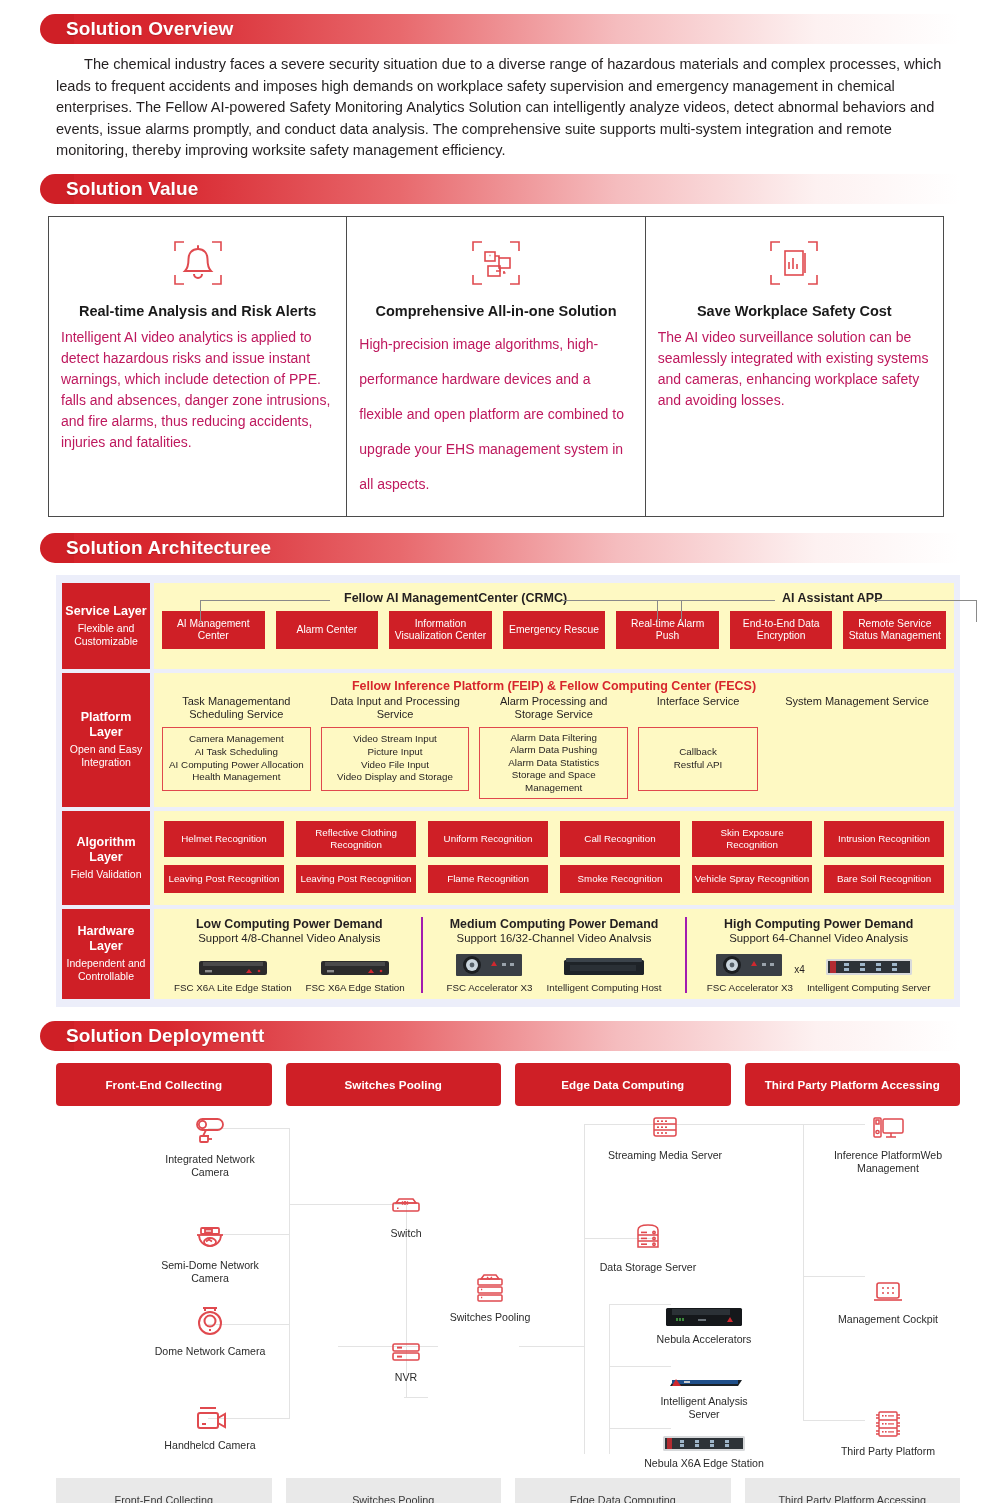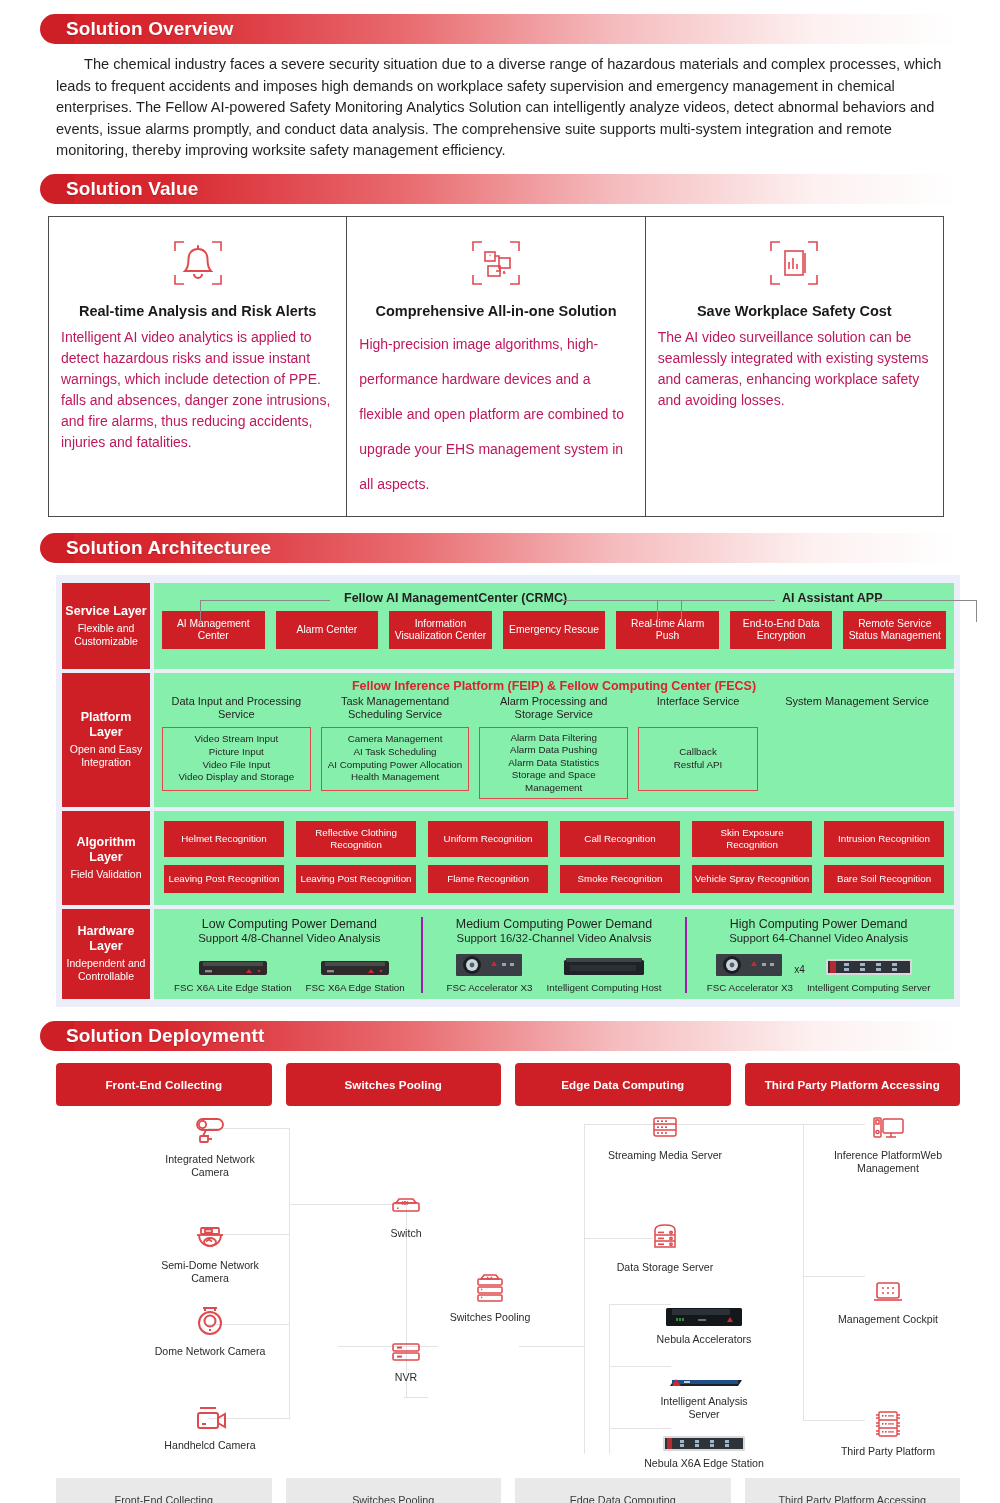--- a/index.html
+++ b/index.html
@@ -62,21 +62,21 @@
     display:flex; flex-direction:column; gap:4px;
   }
   .arch-row{ display:flex; align-items:stretch; gap:4px; }
   .arch-label{
     width:88px; flex:0 0 88px; background:#cf1f26; color:#fff;
     display:flex; flex-direction:column; align-items:center; justify-content:center;
     text-align:center; padding:4px 2px;
   }
   .arch-label .l1{ font-size:12.5px; font-weight:bold; line-height:15px; }
   .arch-label .l2{ font-size:10.5px; line-height:13px; margin-top:3px; }
-  .arch-body{ flex:1; background:#86efac; position:relative; padding:6px 8px 8px; }
+  .arch-body{ flex:1; background:#fef9c3; position:relative; padding:6px 8px 8px; }
 
   
   .svc-top{ position:relative; height:22px; }
   .svc-group-title{ position:absolute; font-size:12.5px; font-weight:bold; top:2px; }
   .svc-boxes{ display:flex; gap:11px; }
   .svc-box{
     flex:1; background:#cf1f26; color:#fff; text-align:center;
     font-size:10.3px; line-height:12.4px; padding:7px 2px; min-height:32px;
     display:flex; align-items:center; justify-content:center;
   }
@@ -100,21 +100,21 @@
   .alg-box{
     background:#cf1f26; color:#fff; text-align:center;
     font-size:9.8px; line-height:11.6px; padding:6px 2px; min-height:28px;
     display:flex; align-items:center; justify-content:center;
   }
 
   
   .hw-cols{ display:flex; }
   .hw-col{ flex:1; padding:0 6px; position:relative; }
   .hw-col + .hw-col{ border-left:2px solid #a21caf; }
-  .hw-t1{ text-align:center; font-size:12.4px; font-weight:normal; }
+  .hw-t1{ text-align:center; font-size:12.4px; font-weight:bold; }
   .hw-t2{ text-align:center; font-size:11.4px; margin-top:1px; }
   .hw-items{ display:flex; justify-content:center; gap:14px; margin-top:5px; }
   .hw-item{ text-align:center; }
   .hw-cap{ font-size:9.8px; margin-top:3px; line-height:11px; }
   .hw-pic{ height:30px; display:flex; align-items:flex-end; justify-content:center; position:relative;}
   .x4{ font-size:10px; position:absolute; right:-12px; bottom:4px; }
 
   
   .dep-tabs{ margin:12px 40px 0 56px; display:flex; gap:14px; }
   .dep-tab{
@@ -237,38 +237,38 @@
 
   <div class="arch-row">
     <div class="arch-label">
       <div class="l1">Platform Layer</div>
       <div class="l2">Open and Easy Integration</div>
     </div>
     <div class="arch-body">
       <div class="plat-title">Fellow Inference Platform (FEIP) &amp; Fellow Computing Center (FECS)</div>
       <div class="plat-cols">
         <div class="plat-col">
+          <div class="plat-h">Task Managementand Scheduling Service</div>
+          <div class="plat-box">
+            <div>
+              <div>Camera Management</div>
+              <div>AI Task Scheduling</div>
+              <div>AI Computing Power Allocation</div>
+              <div>Health Management</div>
+            </div>
+          </div>
+        </div>
+        <div class="plat-col">
           <div class="plat-h">Data Input and Processing Service</div>
           <div class="plat-box">
             <div>
               <div>Video Stream Input</div>
               <div>Picture Input</div>
               <div>Video File Input</div>
               <div>Video Display and Storage</div>
-            </div>
-          </div>
-        </div>
-        <div class="plat-col">
-          <div class="plat-h">Task Managementand Scheduling Service</div>
-          <div class="plat-box">
-            <div>
-              <div>Camera Management</div>
-              <div>AI Task Scheduling</div>
-              <div>AI Computing Power Allocation</div>
-              <div>Health Management</div>
             </div>
           </div>
         </div>
         <div class="plat-col">
           <div class="plat-h">Alarm Processing and Storage Service</div>
           <div class="plat-box">
             <div>
               <div>Alarm Data Filtering</div>
               <div>Alarm Data Pushing</div>
               <div>Alarm Data Statistics</div>
@@ -600,21 +600,21 @@
               <rect x="15" y="18.2" width="2" height="1.6"></rect>
               <rect x="19" y="18.2" width="2" height="1.6"></rect>
               <rect x="23" y="18.2" width="2" height="1.6"></rect>
             </g>
           </g>
         </svg>
     </div>
     <div class="lb">Streaming Media Server</div>
   </div>
 
-  <div class="node" style="left:549px;top:112px;text-align:center;">
+  <div class="node" style="left:532px;top:112px;text-align:center;">
     <div class="ic">
       <svg width="46" height="36" viewBox="0 0 46 36">
           <g fill="none" stroke="#e04a4f" stroke-width="1.5">
             <path d="M13 8c0-3 2-5 10-5s10 2 10 5v17H13z"></path>
             <path d="M13 13h20M13 19h20"></path>
             <g fill="#e04a4f" stroke="none">
               <rect x="16" y="9.6" width="6" height="1.6"></rect>
               <rect x="16" y="15.6" width="6" height="1.6"></rect>
               <rect x="16" y="21.4" width="6" height="1.6"></rect>
             </g>

